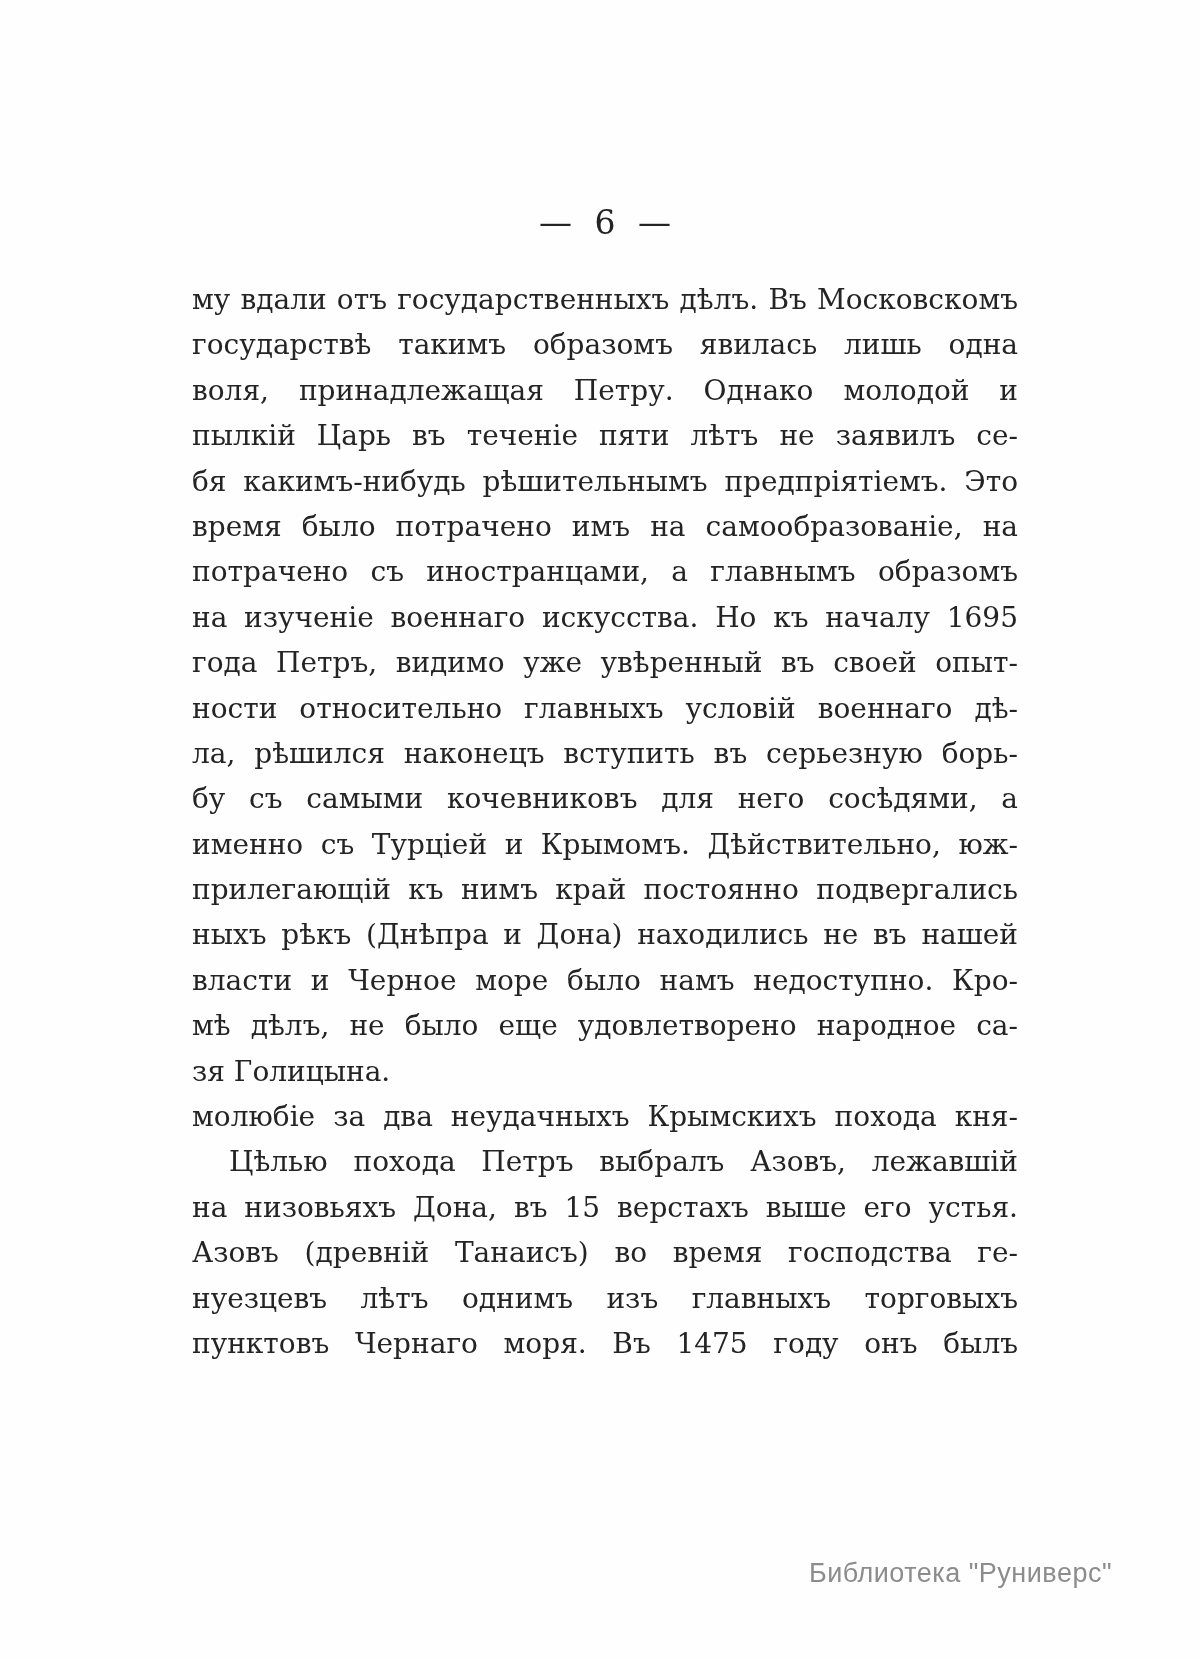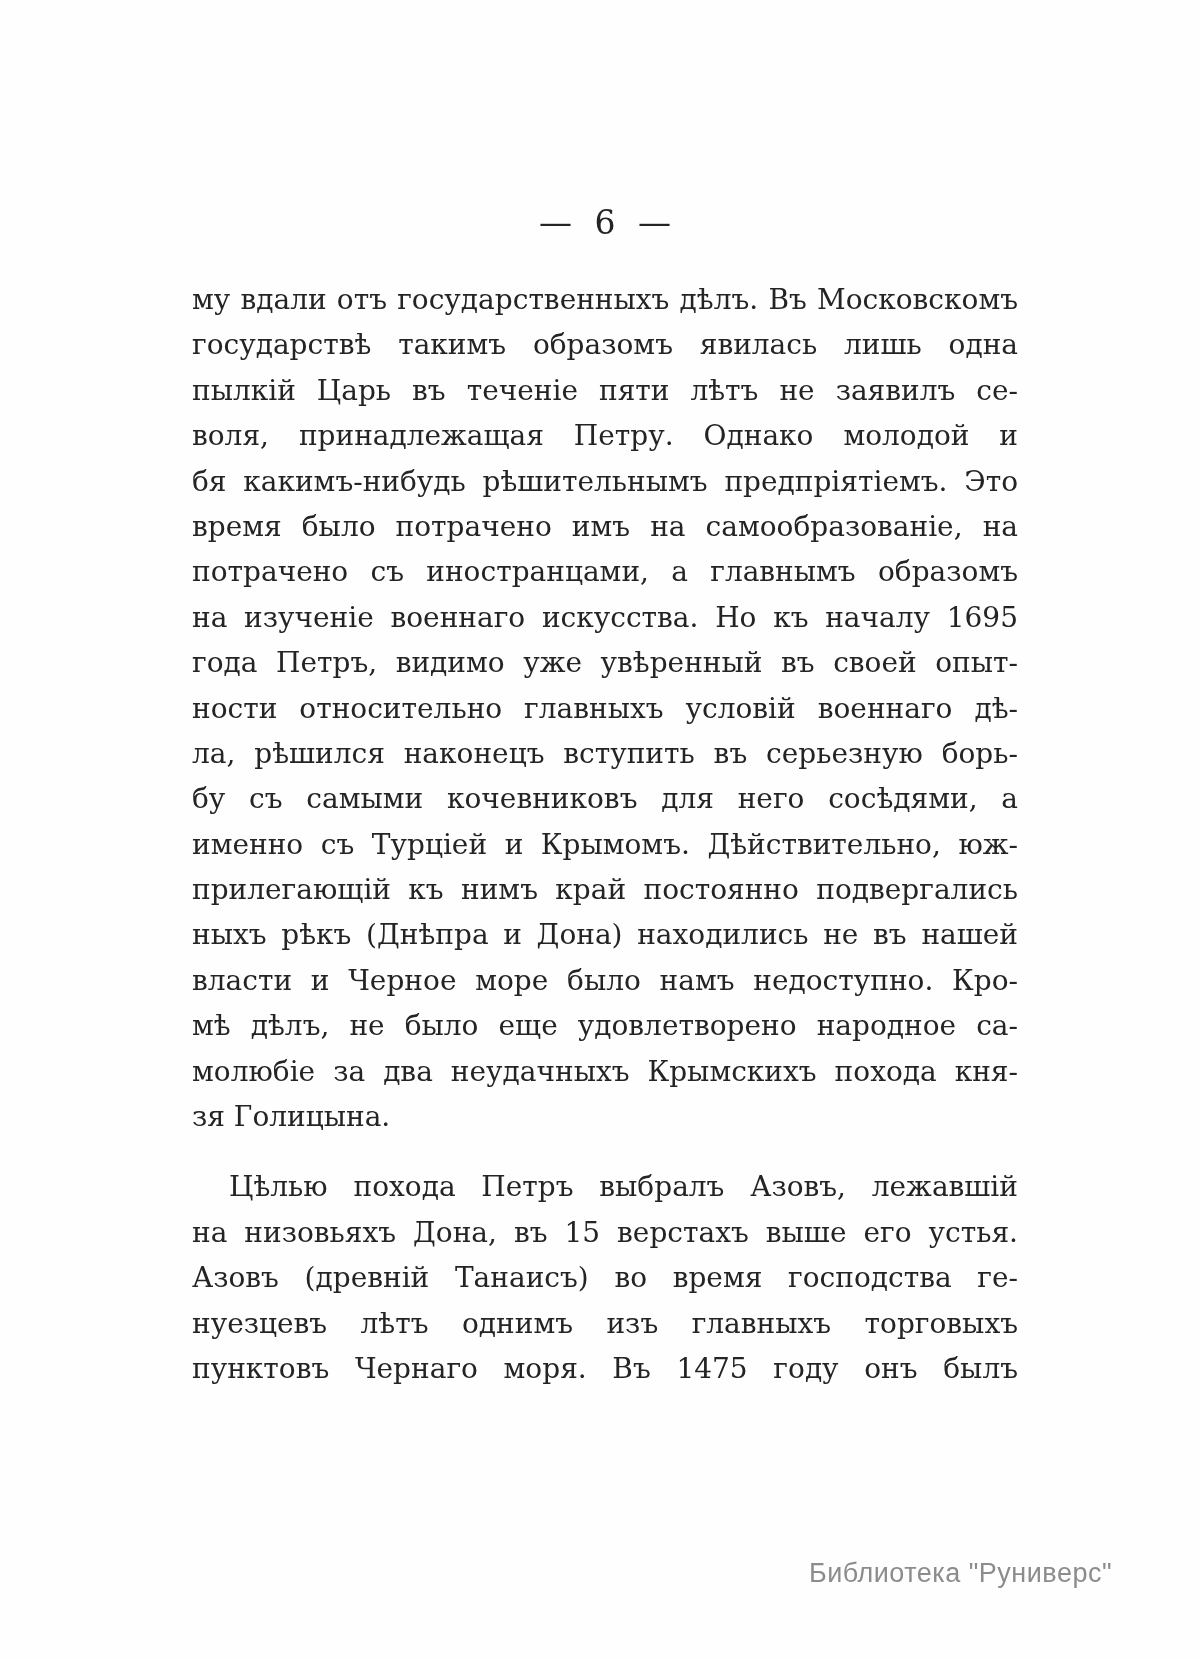--- a/index.html
+++ b/index.html
@@ -44,58 +44,57 @@
     line-height: 45.4px;
     white-space: normal;
     text-align: justify;
     text-align-last: justify;
   }
   .line.last {
     text-align-last: left;
   }
   .line.indent {
     text-indent: 37px;
-    margin-top: 25px;
   }
   .watermark {
     position: absolute;
     top: 1558px;
     right: 88px;
     font-family: "Liberation Sans", sans-serif;
     font-size: 27px;
     color: #8c8c8c;
     letter-spacing: 0.5px;
   }
 </style>
 </head>
 <body>
 
 <div class="page">
   <div class="page-header">— 6 —</div>
 
   <div class="text-block" id="text-block">
       <div class="line">му вдали отъ государственныхъ дѣлъ. Въ Московскомъ</div>
       <div class="line">государствѣ такимъ образомъ явилась лишь одна</div>
+      <div class="line">воля, принадлежащая Петру. Однако молодой и</div>
       <div class="line">пылкій Царь въ теченіе пяти лѣтъ не заявилъ се-</div>
-      <div class="line">воля, принадлежащая Петру. Однако молодой и</div>
       <div class="line">бя какимъ-нибудь рѣшительнымъ предпріятіемъ. Это</div>
       <div class="line">время было потрачено имъ на самообразованіе, на</div>
       <div class="line">потрачено съ иностранцами, а главнымъ образомъ</div>
       <div class="line">на изученіе военнаго искусства. Но къ началу 1695</div>
       <div class="line">года Петръ, видимо уже увѣренный въ своей опыт-</div>
       <div class="line">ности относительно главныхъ условій военнаго дѣ-</div>
       <div class="line">ла, рѣшился наконецъ вступить въ серьезную борь-</div>
       <div class="line">бу съ самыми кочевниковъ для него сосѣдями, а</div>
       <div class="line">именно съ Турціей и Крымомъ. Дѣйствительно, юж-</div>
       <div class="line">прилегающій къ нимъ край постоянно подвергались</div>
       <div class="line">ныхъ рѣкъ (Днѣпра и Дона) находились не въ нашей</div>
       <div class="line">власти и Черное море было намъ недоступно. Кро-</div>
       <div class="line">мѣ дѣлъ, не было еще удовлетворено народное са-</div>
+      <div class="line last">зя Голицына.</div>
       <div class="line">молюбіе за два неудачныхъ Крымскихъ похода кня-</div>
-      <div class="line last">зя Голицына.</div>
       <div class="line indent">Цѣлью похода Петръ выбралъ Азовъ, лежавшій</div>
       <div class="line">на низовьяхъ Дона, въ 15 верстахъ выше его устья.</div>
       <div class="line">Азовъ (древній Танаисъ) во время господства ге-</div>
       <div class="line">нуезцевъ лѣтъ однимъ изъ главныхъ торговыхъ</div>
       <div class="line">пунктовъ Чернаго моря. Въ 1475 году онъ былъ</div>
     </div>
 
   <div class="watermark">Библиотека "Руниверс"</div>
 </div>
 

